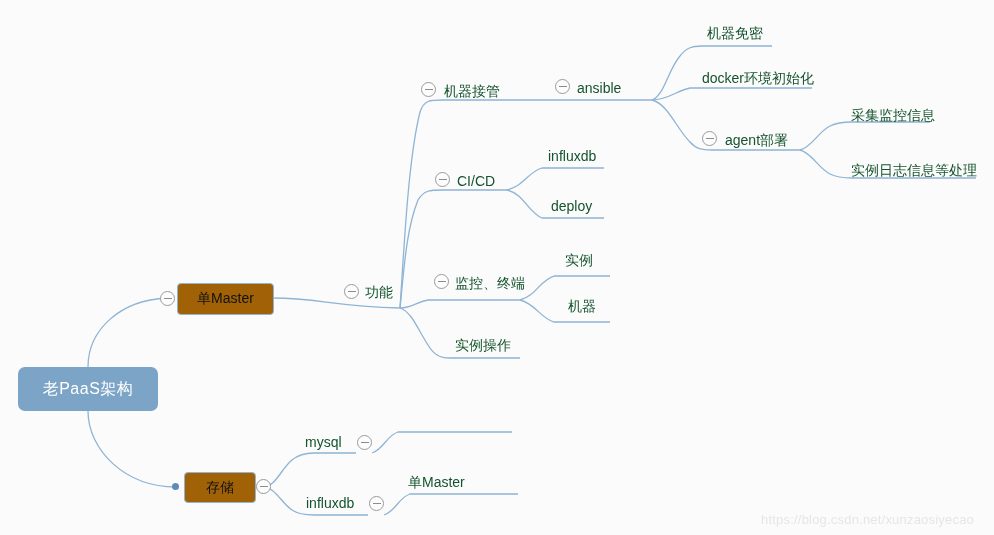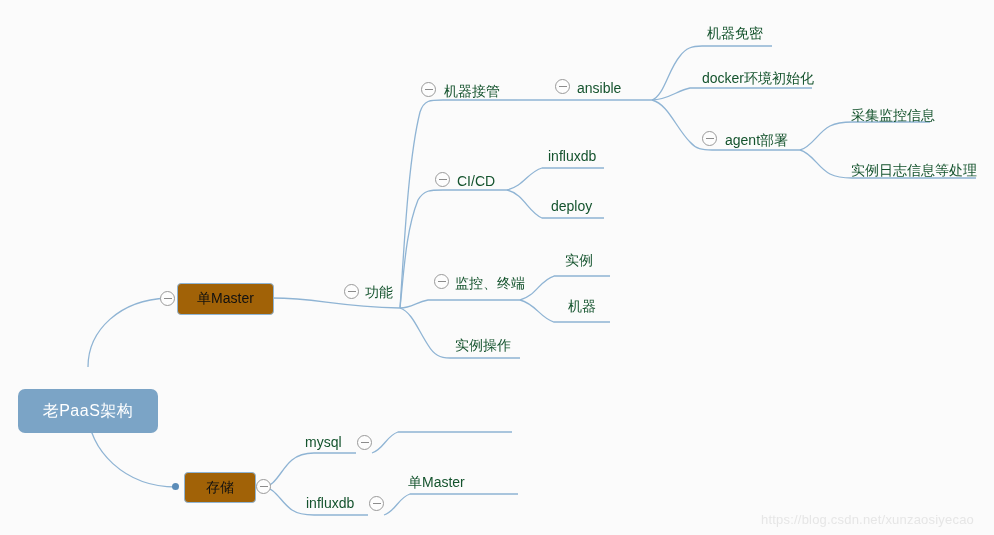--- a/index.html
+++ b/index.html
@@ -10,21 +10,21 @@
     overflow:hidden;
   }
   #canvas{position:relative;width:994px;height:535px;}
   svg.links{position:absolute;left:0;top:0;width:994px;height:535px;}
 
   .node{position:absolute;white-space:nowrap;}
   .node .lbl{display:inline-block;vertical-align:middle;}
 
   
   .root{
-    left:18px;top:389px;width:140px;height:44px;
+    left:18px;top:367px;width:140px;height:44px;
     background:#7ba4c6;border-radius:7px;
     display:flex;align-items:center;justify-content:center;
     color:#ffffff;font-size:16px;letter-spacing:0.5px;
     box-shadow:0 0 0 0 rgba(0,0,0,0);
   }
 
   
   .boxed{
     background:#a16207;border:1px solid #8fb4d4;border-radius:4px;
     display:flex;align-items:center;justify-content:center;

